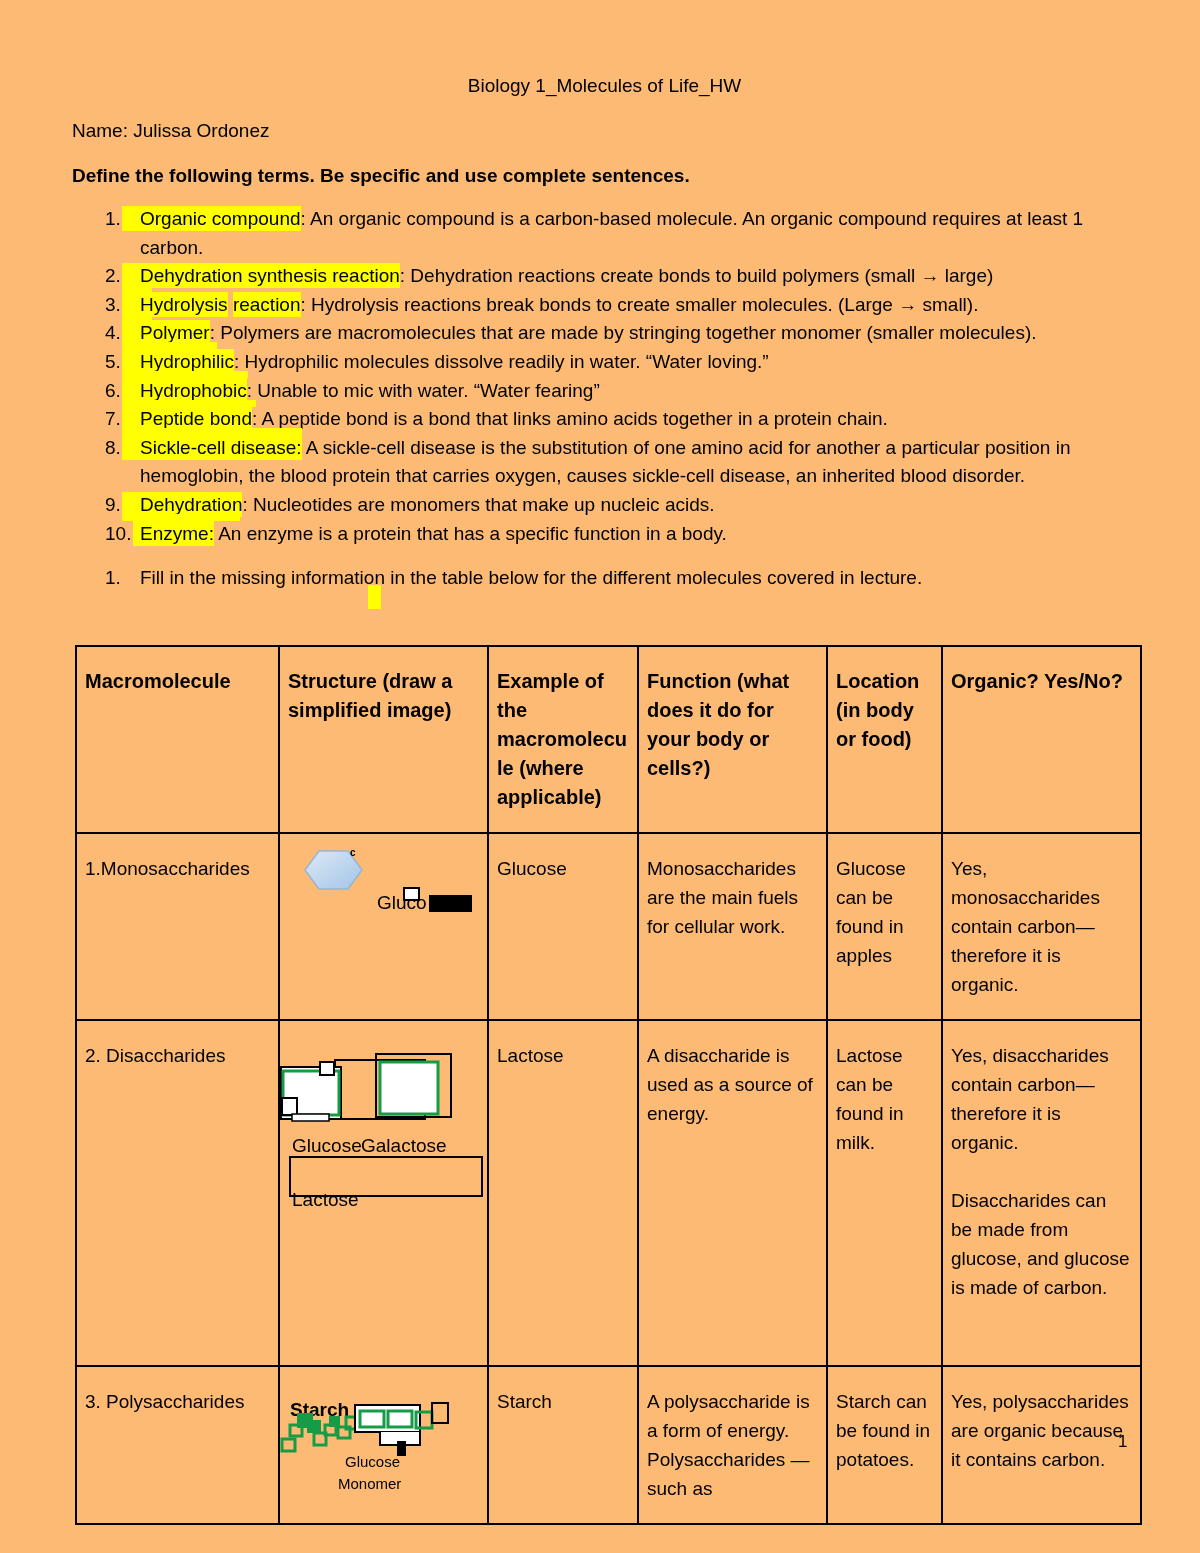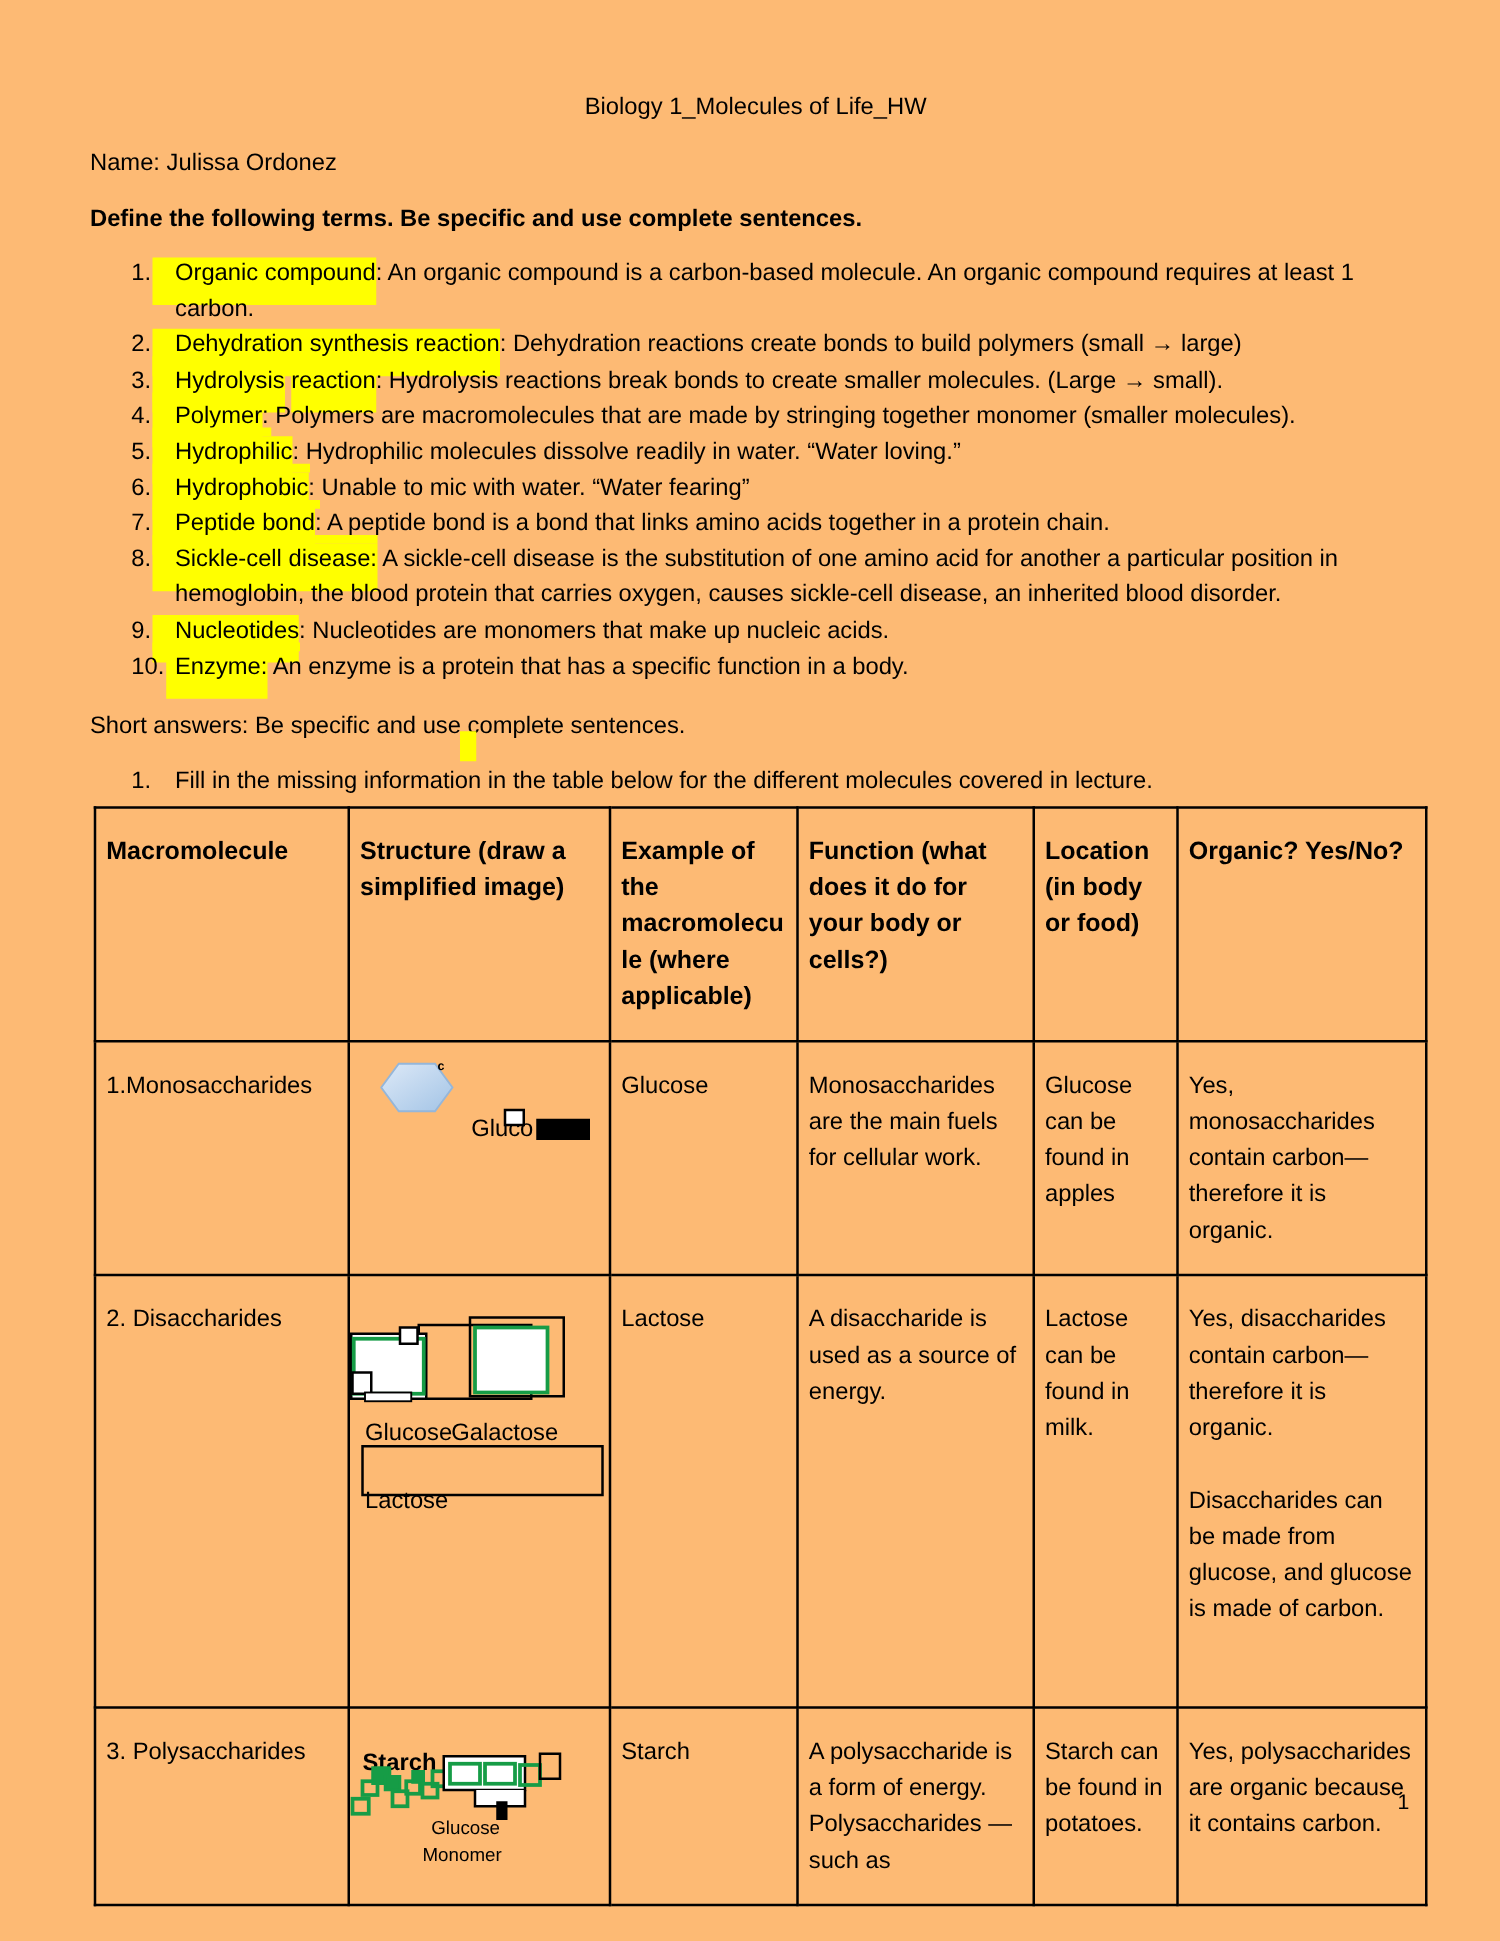--- a/index.html
+++ b/index.html
@@ -13,21 +13,21 @@
     overflow:hidden;
   }
   .content { padding:72px 63px 0 72px; }
   .doc-title { text-align:center; font-size:19px; line-height:28px; }
   .name-line { margin-top:17px; font-size:19px; line-height:28px; }
   .intro-line { margin-top:17px; font-size:19px; line-height:28px;font-weight:bold; }
   .def-list { margin-top:15px; margin-left:33px; width:1005px; font-size:19px; line-height:28.6px; }
   .def-item { position:relative; display:flex; }
   .num { flex:0 0 35px; }
   .body { flex:1; }
-  .hl { background:#ffff00; padding-top:2px; padding-bottom:15px; }
+  .hl { background:#ffff00; padding-top:2px; padding-bottom:2px; }
   .tabpad { padding-left:18px; margin-left:-18px; }
   .tabpad-sm { padding-left:7px; margin-left:-7px; }
   .strip { position:absolute; left:17px; top:23px; height:7px; background:#ffff00; }
   .short-heading { margin-top:19px; font-size:19px; line-height:28px; }
   .q1-row { position:relative; display:flex; margin-top:16px; margin-left:33px; font-size:19px; line-height:28px; }
   .stray-mark { position:absolute; left:368px; top:585px; width:13px; height:24px; background:#ffff00; }
 
   
   .macro-table { position:absolute; left:75px; top:645px; border-collapse:collapse; table-layout:fixed; width:1065px; }
   .macro-table td, .macro-table th { border:2px solid #000; vertical-align:top; text-align:left; padding:20px 8px; }
@@ -95,31 +95,30 @@
         <span class="strip" style="width:180px"></span>
       </div>
 
       <div class="def-item">
         <span class="num">8.</span>
         <span class="body"><span class="hl tabpad">Sickle-cell disease:</span><span> A sickle-cell disease is the substitution of one amino acid for another a particular position in hemoglobin, the blood protein that carries oxygen, causes sickle-cell disease, an inherited blood disorder.</span></span>
       </div>
 
       <div class="def-item">
         <span class="num">9.</span>
-        <span class="body"><span class="hl tabpad">Nucleotides</span><span>: Nucleotides are monomers that make up nucleic acids.</span></span>
+        <span class="body"><span class="hl tabpad">Dehydration</span><span>: Nucleotides are monomers that make up nucleic acids.</span></span>
         <span class="strip" style="width:118px"></span>
       </div>
 
       <div class="def-item">
         <span class="num">10.</span>
         <span class="body"><span class="hl tabpad-sm">Enzyme:</span><span> An enzyme is a protein that has a specific function in a body.</span></span>
       </div>
     </div>
 
-    <div class="short-heading">Short answers: Be specific and use complete sentences.</div>
 
     <div class="q1-row">
       <span class="num">1.</span>
       <span class="body">Fill in the missing information in the table below for the different molecules covered in lecture.</span>
     </div>
   </div>
 
   <div class="stray-mark"></div>
 
   <table class="macro-table">

